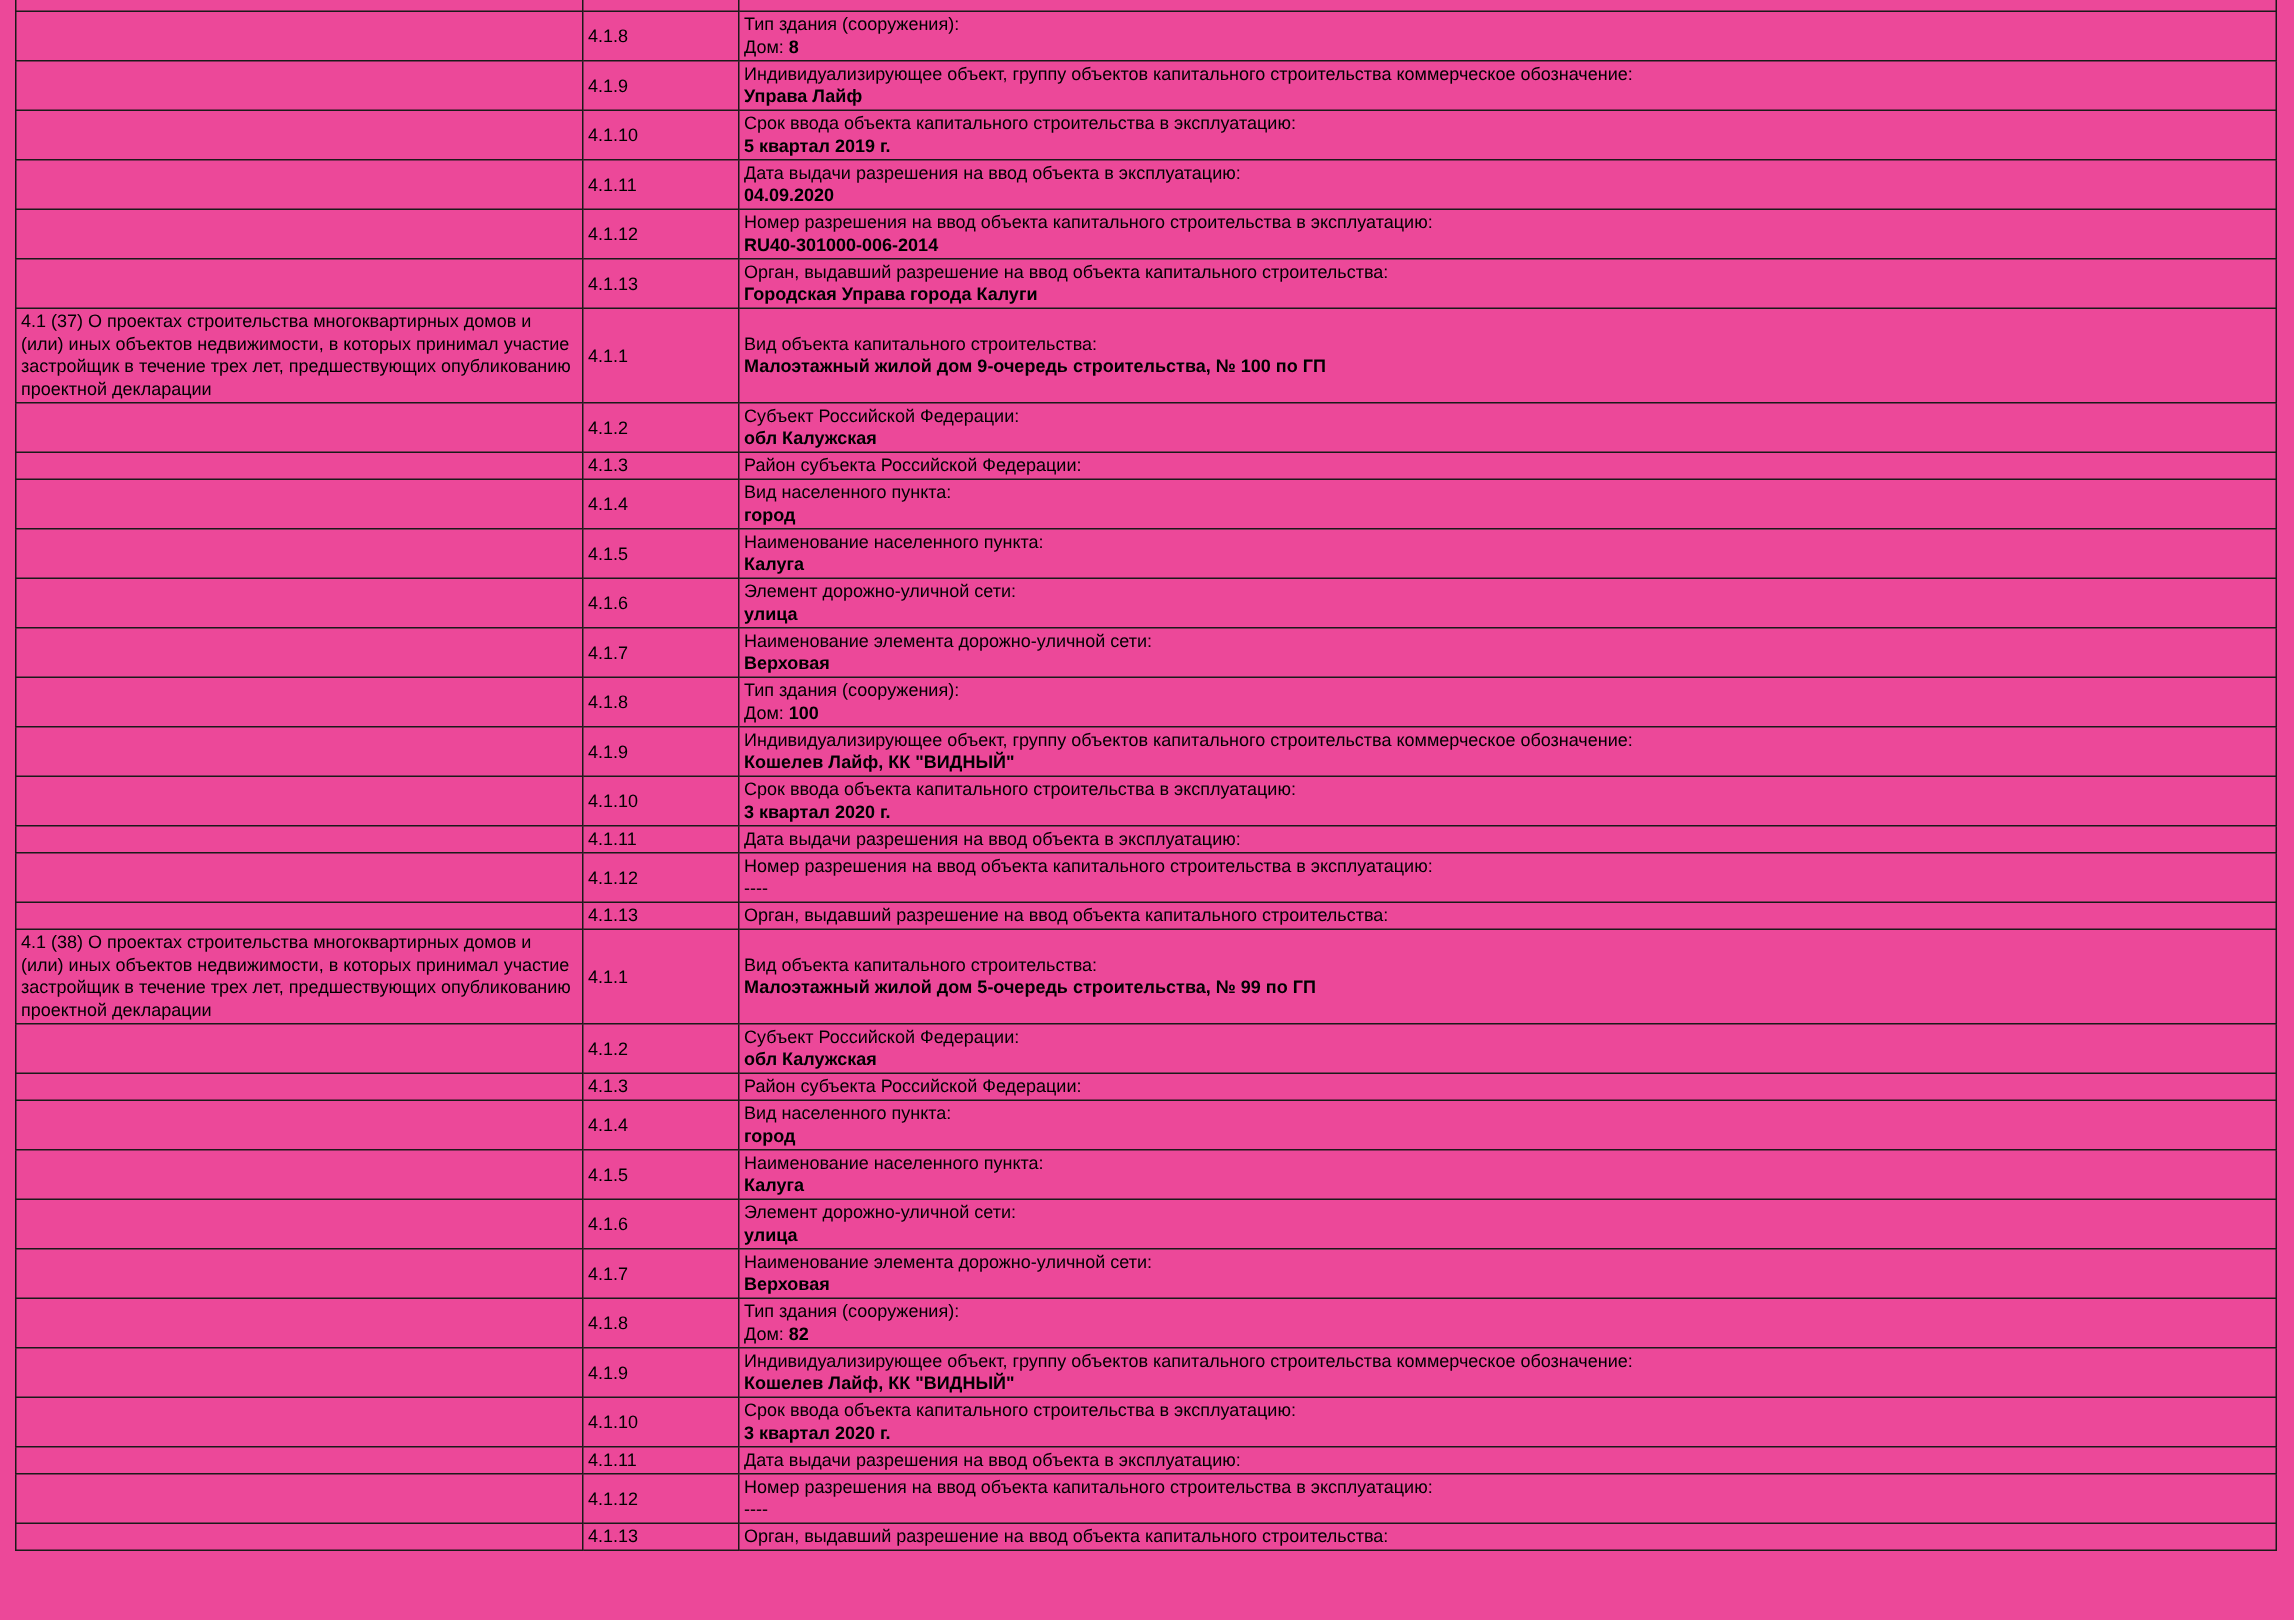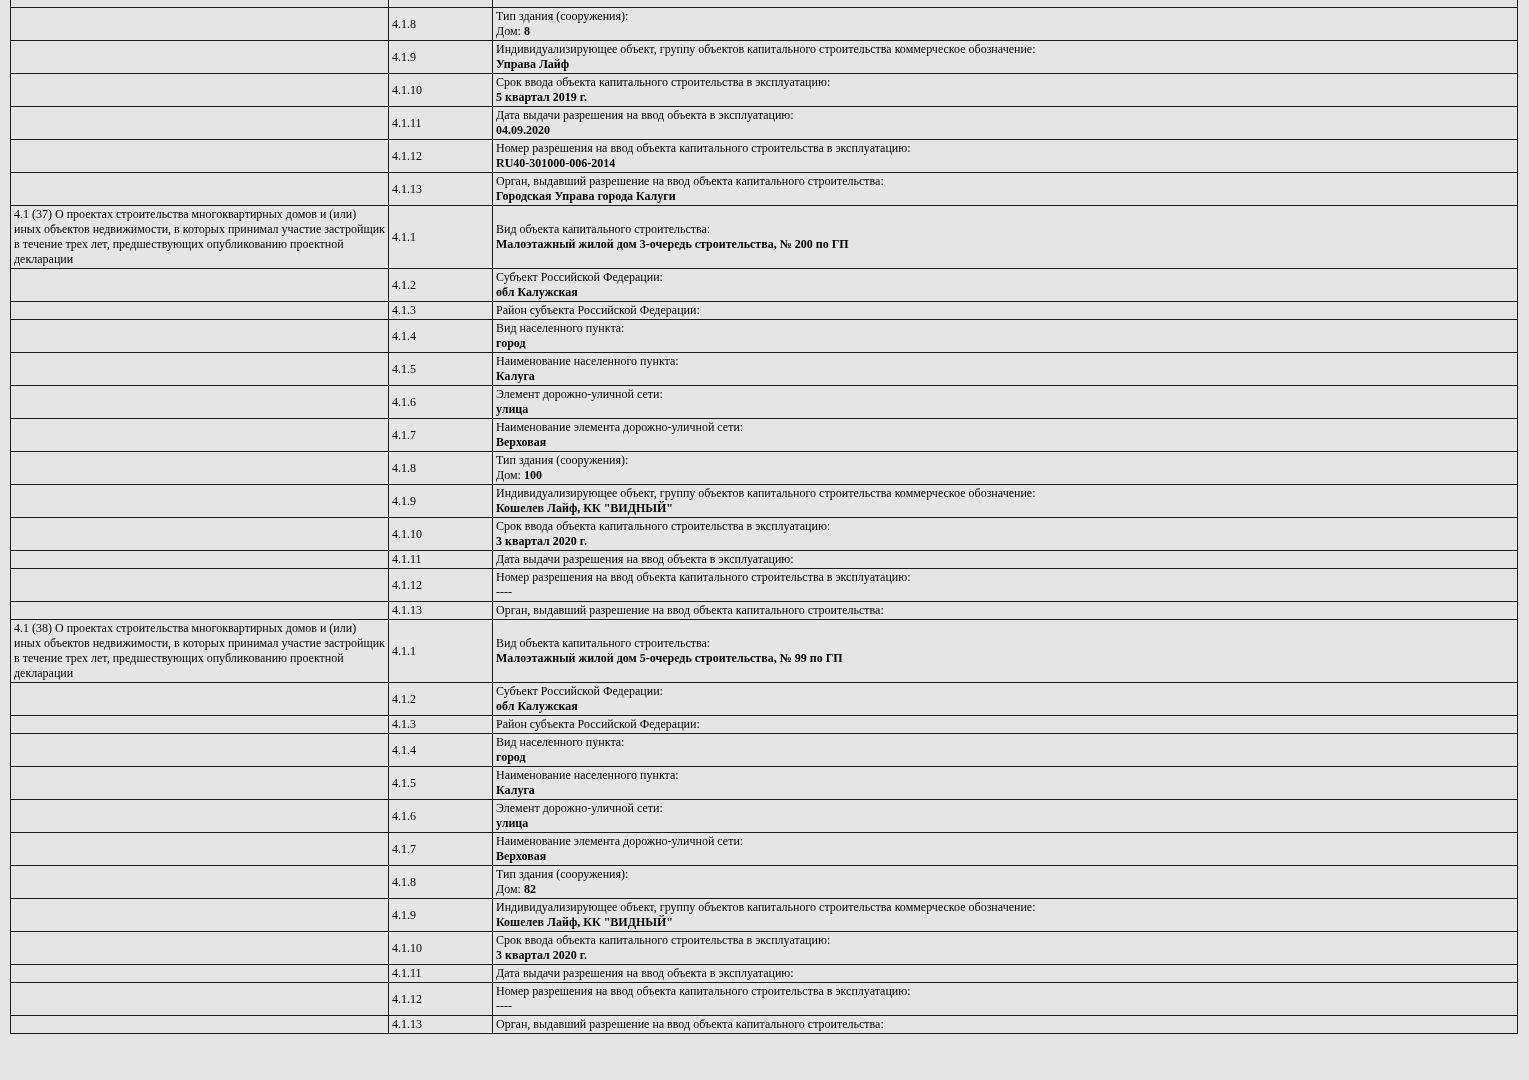--- a/index.html
+++ b/index.html
@@ -4,22 +4,22 @@
 <style>
   html, body {
     margin: 0;
     padding: 0;
     background: #ffffff;
   }
   .page {
     position: relative;
     width: 1529px;
     height: 1080px;
-    background: #e5e5e5;
-    font-family: Liberation Serif, serif;
+    background: #ec4899;
+    font-family: Liberation Sans, sans-serif;
     color: #000000;
     overflow: hidden;
   }
   table.decl {
     position: absolute;
     left: 10px;
     top: 0;
     width: 1507px;
     border-collapse: collapse;
     table-layout: fixed;
@@ -119,21 +119,21 @@
             <div class="value-line"><span class="value-bold">Городская Управа города Калуги</span></div>
           </td>
         </tr>
         <tr>
           <td class="c1">
             <div class="sec-text">4.1 (37) О проектах строительства многоквартирных домов и (или) иных объектов недвижимости, в которых принимал участие застройщик в течение трех лет, предшествующих опубликованию проектной декларации</div>
           </td>
           <td class="c2">4.1.1</td>
           <td class="c3">
             <div class="label-line">Вид объекта капитального строительства:</div>
-            <div class="value-line"><span class="value-bold">Малоэтажный жилой дом 3-очередь строительства, № 200 по ГП</span></div>
+            <div class="value-line"><span class="value-bold">Малоэтажный жилой дом 9-очередь строительства, № 100 по ГП</span></div>
           </td>
         </tr>
         <tr>
           <td class="c1"></td>
           <td class="c2">4.1.2</td>
           <td class="c3">
             <div class="label-line">Субъект Российской Федерации:</div>
             <div class="value-line"><span class="value-bold">обл Калужская</span></div>
           </td>
         </tr>

